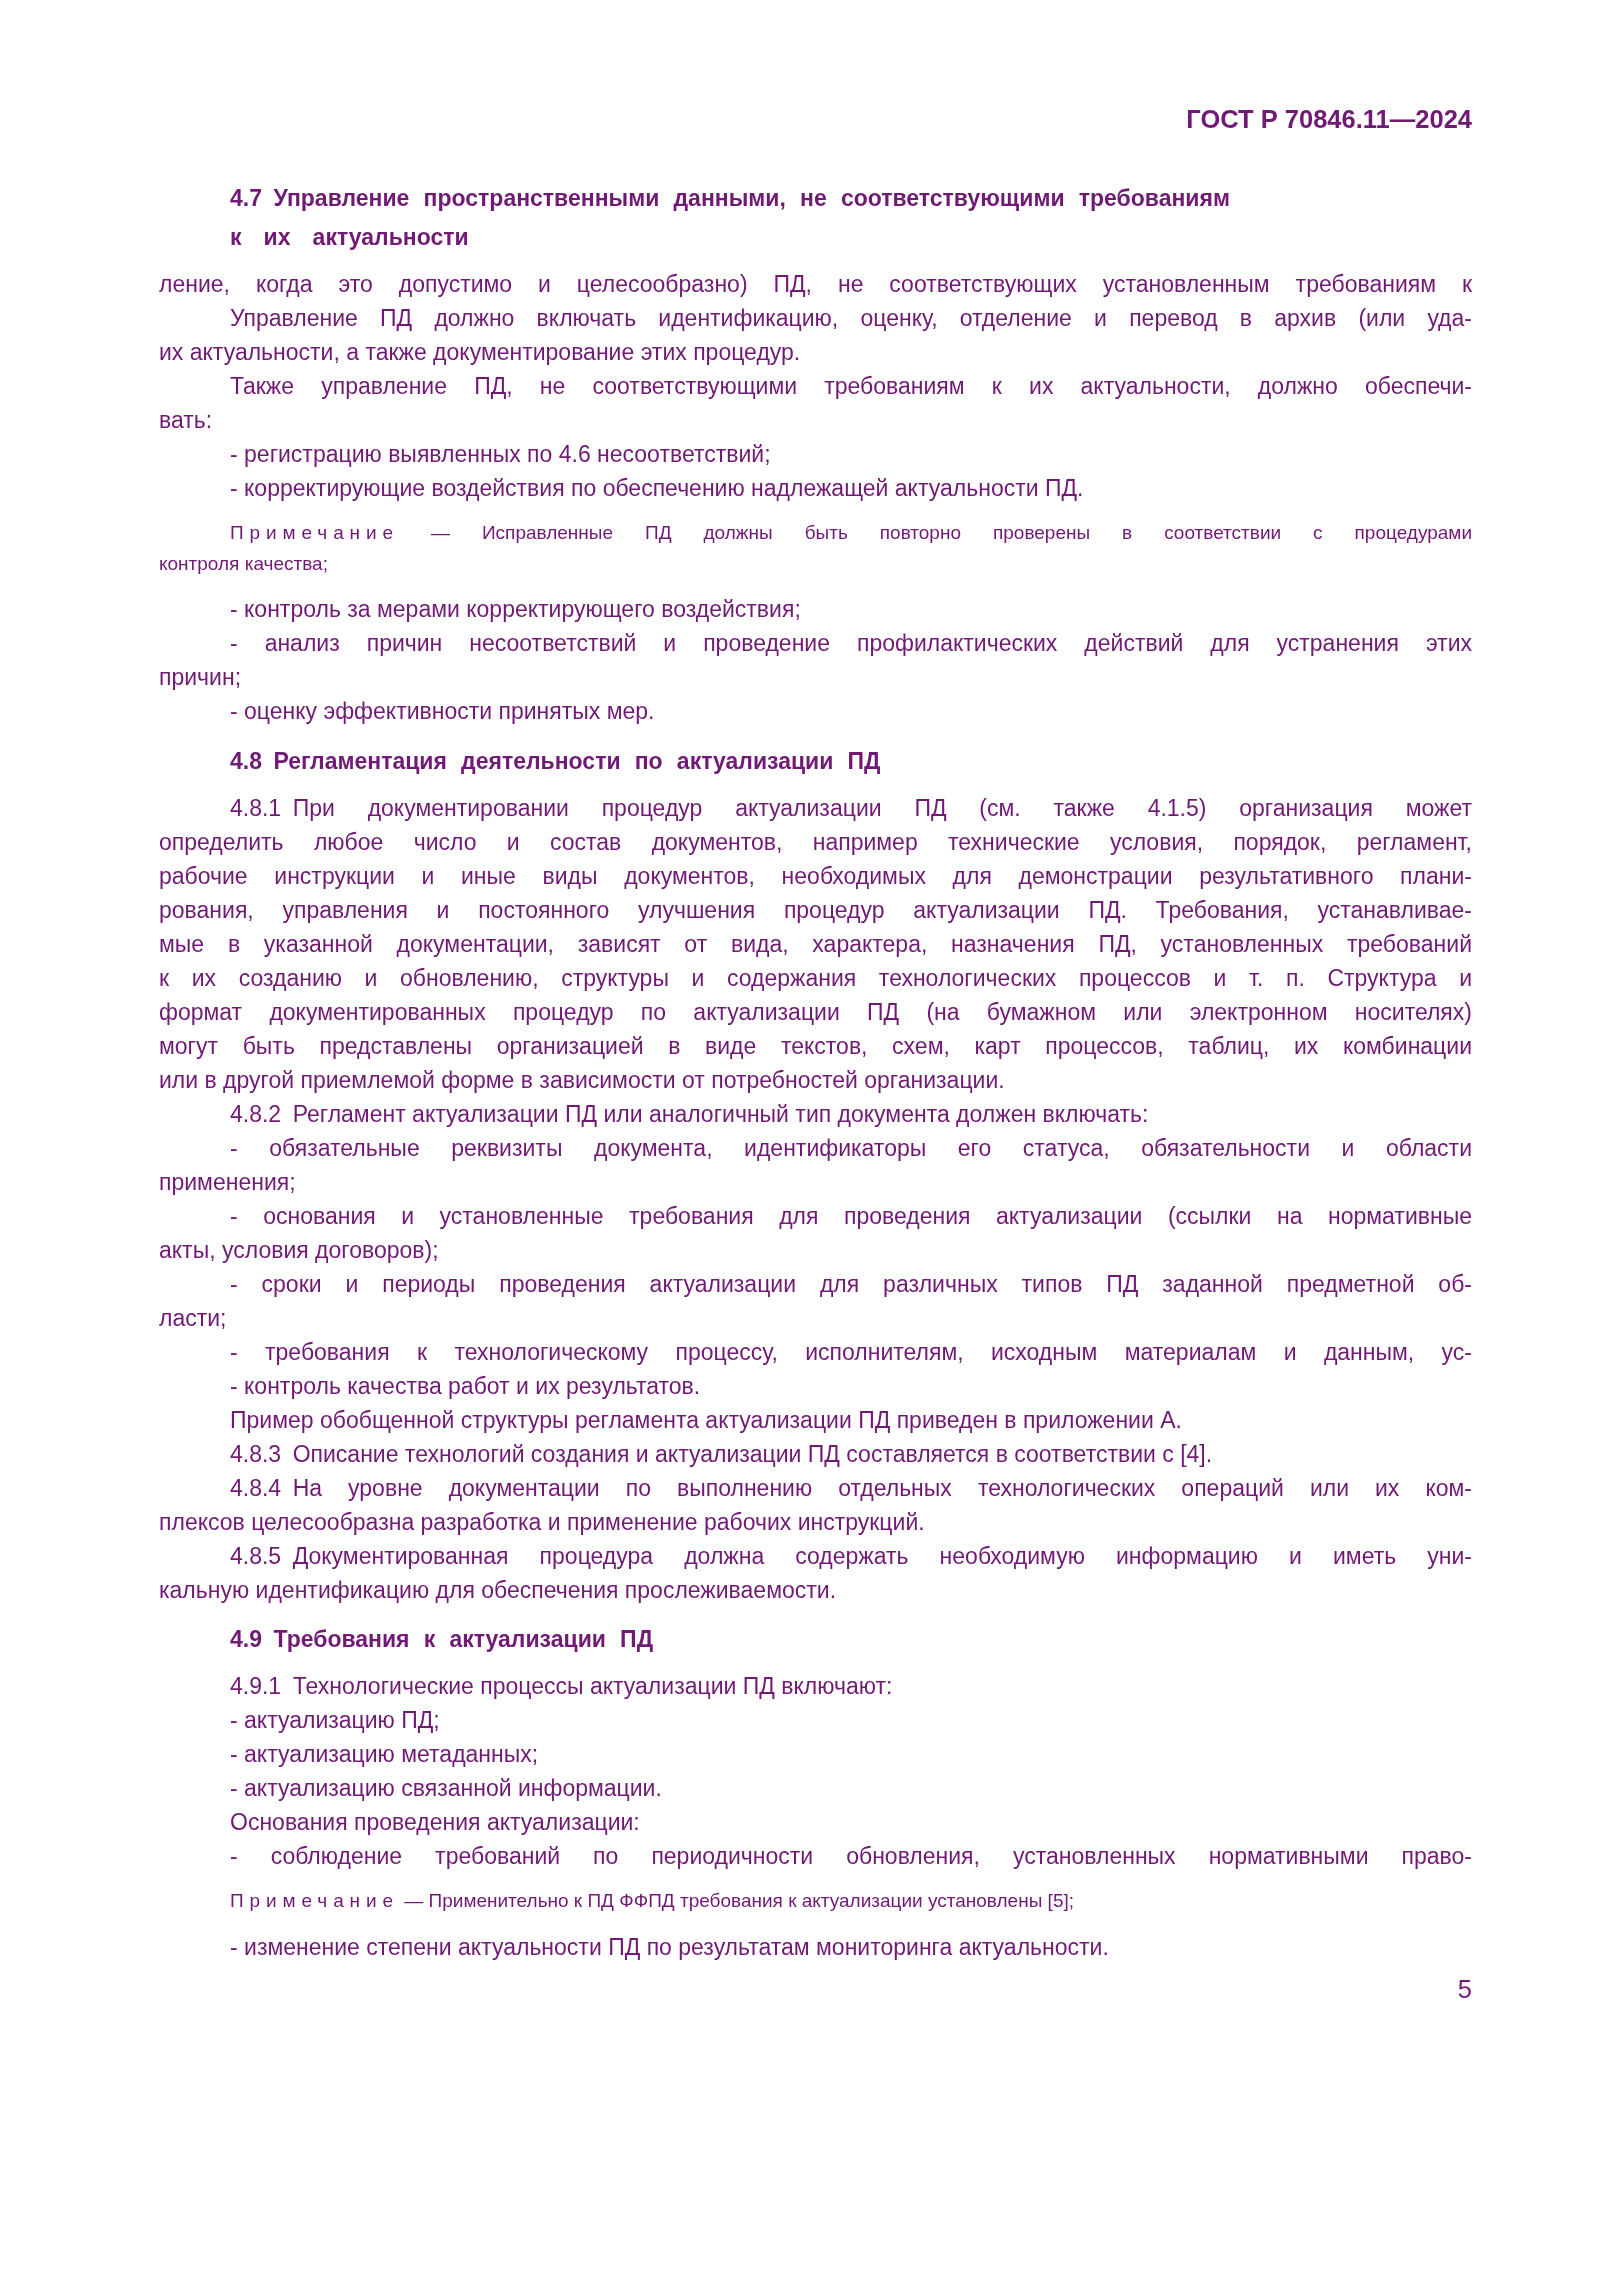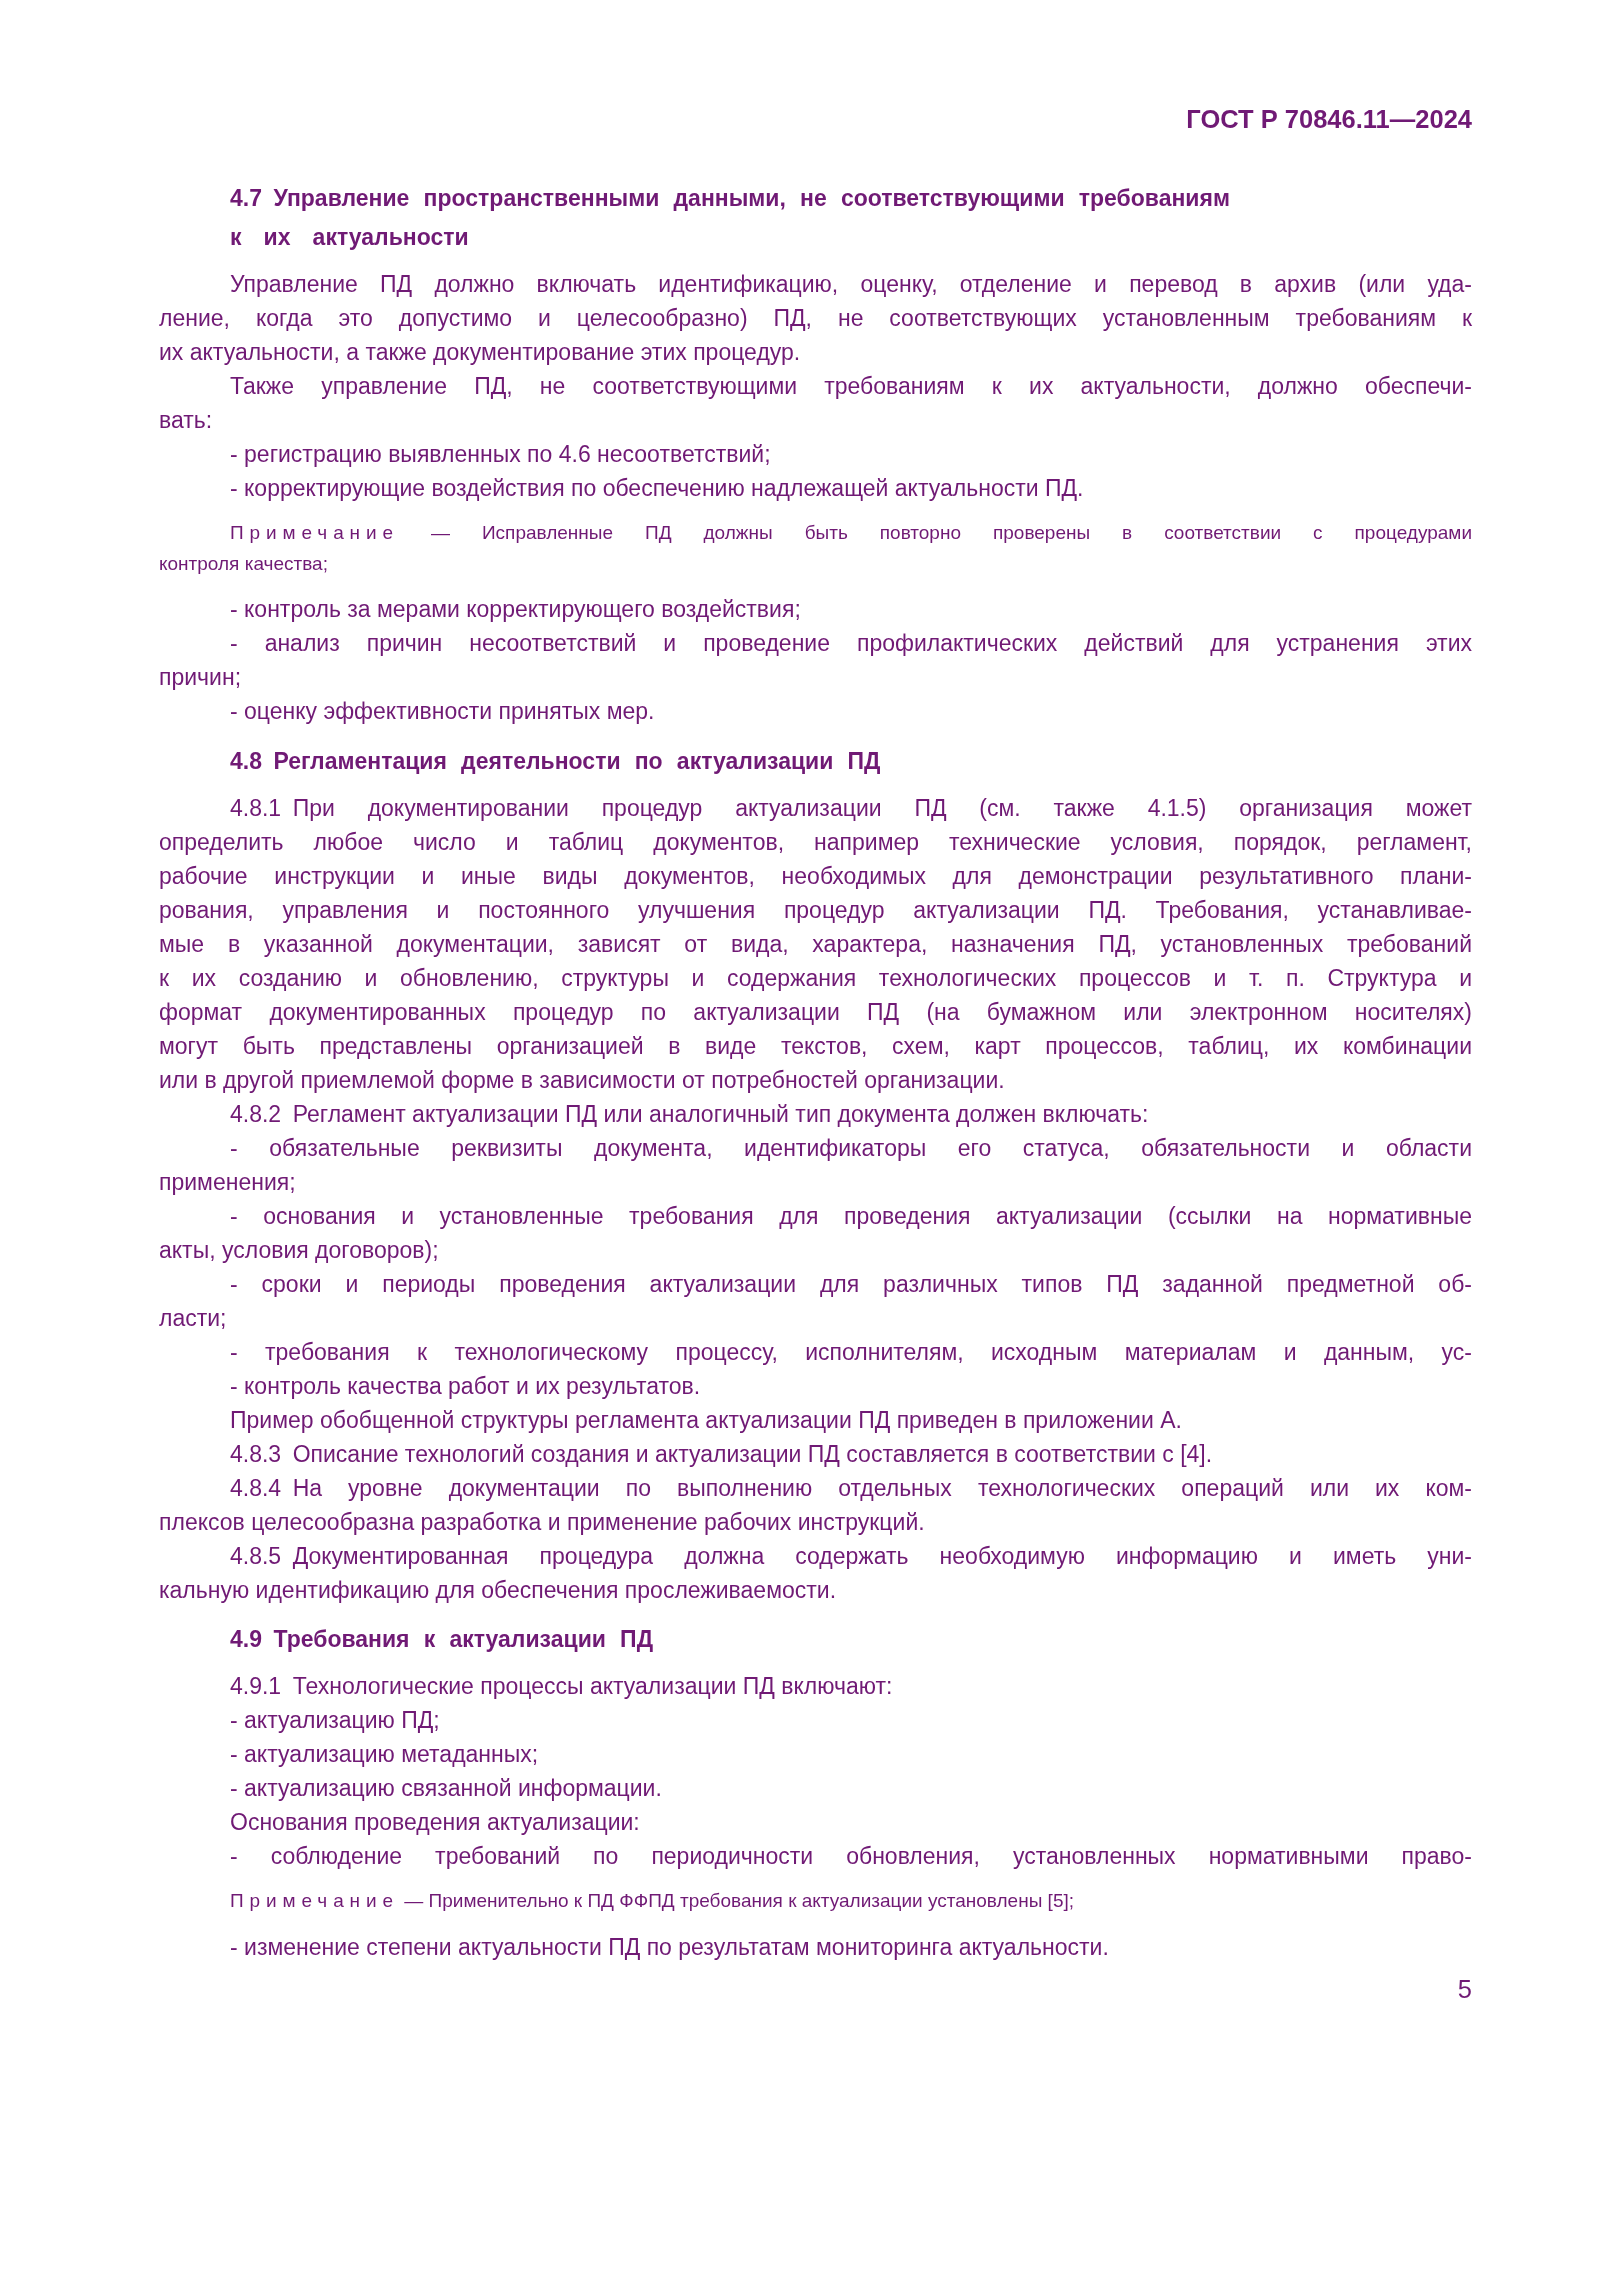--- a/index.html
+++ b/index.html
@@ -46,22 +46,22 @@
 <div class="page">
 
   <div class="runhead">ГОСТ Р 70846.11—2024</div>
 
   <div class="h-block h-47">
     <div class="ln">4.7 Управление пространственными данными, не соответствующими требованиям</div>
     <div class="ln wsp">к их актуальности</div>
   </div>
 
   <div>
+    <div class="ln st">ление, когда это допустимо и целесообразно) ПД, не соответствующих установленным требованиям к</div>
     <div class="ln ind st">Управление ПД должно включать идентификацию, оценку, отделение и перевод в архив (или уда-</div>
-    <div class="ln st">ление, когда это допустимо и целесообразно) ПД, не соответствующих установленным требованиям к</div>
     <div class="ln">их актуальности, а также документирование этих процедур.</div>
   </div>
 
   <div>
     <div class="ln ind st">Также управление ПД, не соответствующими требованиям к их актуальности, должно обеспечи-</div>
     <div class="ln">вать:</div>
   </div>
 
   <div class="ln ind">- регистрацию выявленных по 4.6 несоответствий;</div>
   <div class="ln ind">- корректирующие воздействия по обеспечению надлежащей актуальности ПД.</div>
@@ -77,21 +77,21 @@
     <div class="ln">причин;</div>
   </div>
   <div class="ln ind">- оценку эффективности принятых мер.</div>
 
   <div class="h-block h-mid">
     <div class="ln">4.8 Регламентация деятельности по актуализации ПД</div>
   </div>
 
   <div>
     <div class="ln ind st">4.8.1 При документировании процедур актуализации ПД (см. также 4.1.5) организация может</div>
-    <div class="ln st">определить любое число и таблиц документов, например технические условия, порядок, регламент,</div>
+    <div class="ln st">определить любое число и состав документов, например технические условия, порядок, регламент,</div>
     <div class="ln st">рабочие инструкции и иные виды документов, необходимых для демонстрации результативного плани-</div>
     <div class="ln st">рования, управления и постоянного улучшения процедур актуализации ПД. Требования, устанавливае-</div>
     <div class="ln st">мые в указанной документации, зависят от вида, характера, назначения ПД, установленных требований</div>
     <div class="ln st">к их созданию и обновлению, структуры и содержания технологических процессов и т. п. Структура и</div>
     <div class="ln st">формат документированных процедур по актуализации ПД (на бумажном или электронном носителях)</div>
     <div class="ln st">могут быть представлены организацией в виде текстов, схем, карт процессов, таблиц, их комбинации</div>
     <div class="ln">или в другой приемлемой форме в зависимости от потребностей организации.</div>
   </div>
 
   <div class="ln ind">4.8.2 Регламент актуализации ПД или аналогичный тип документа должен включать:</div>

